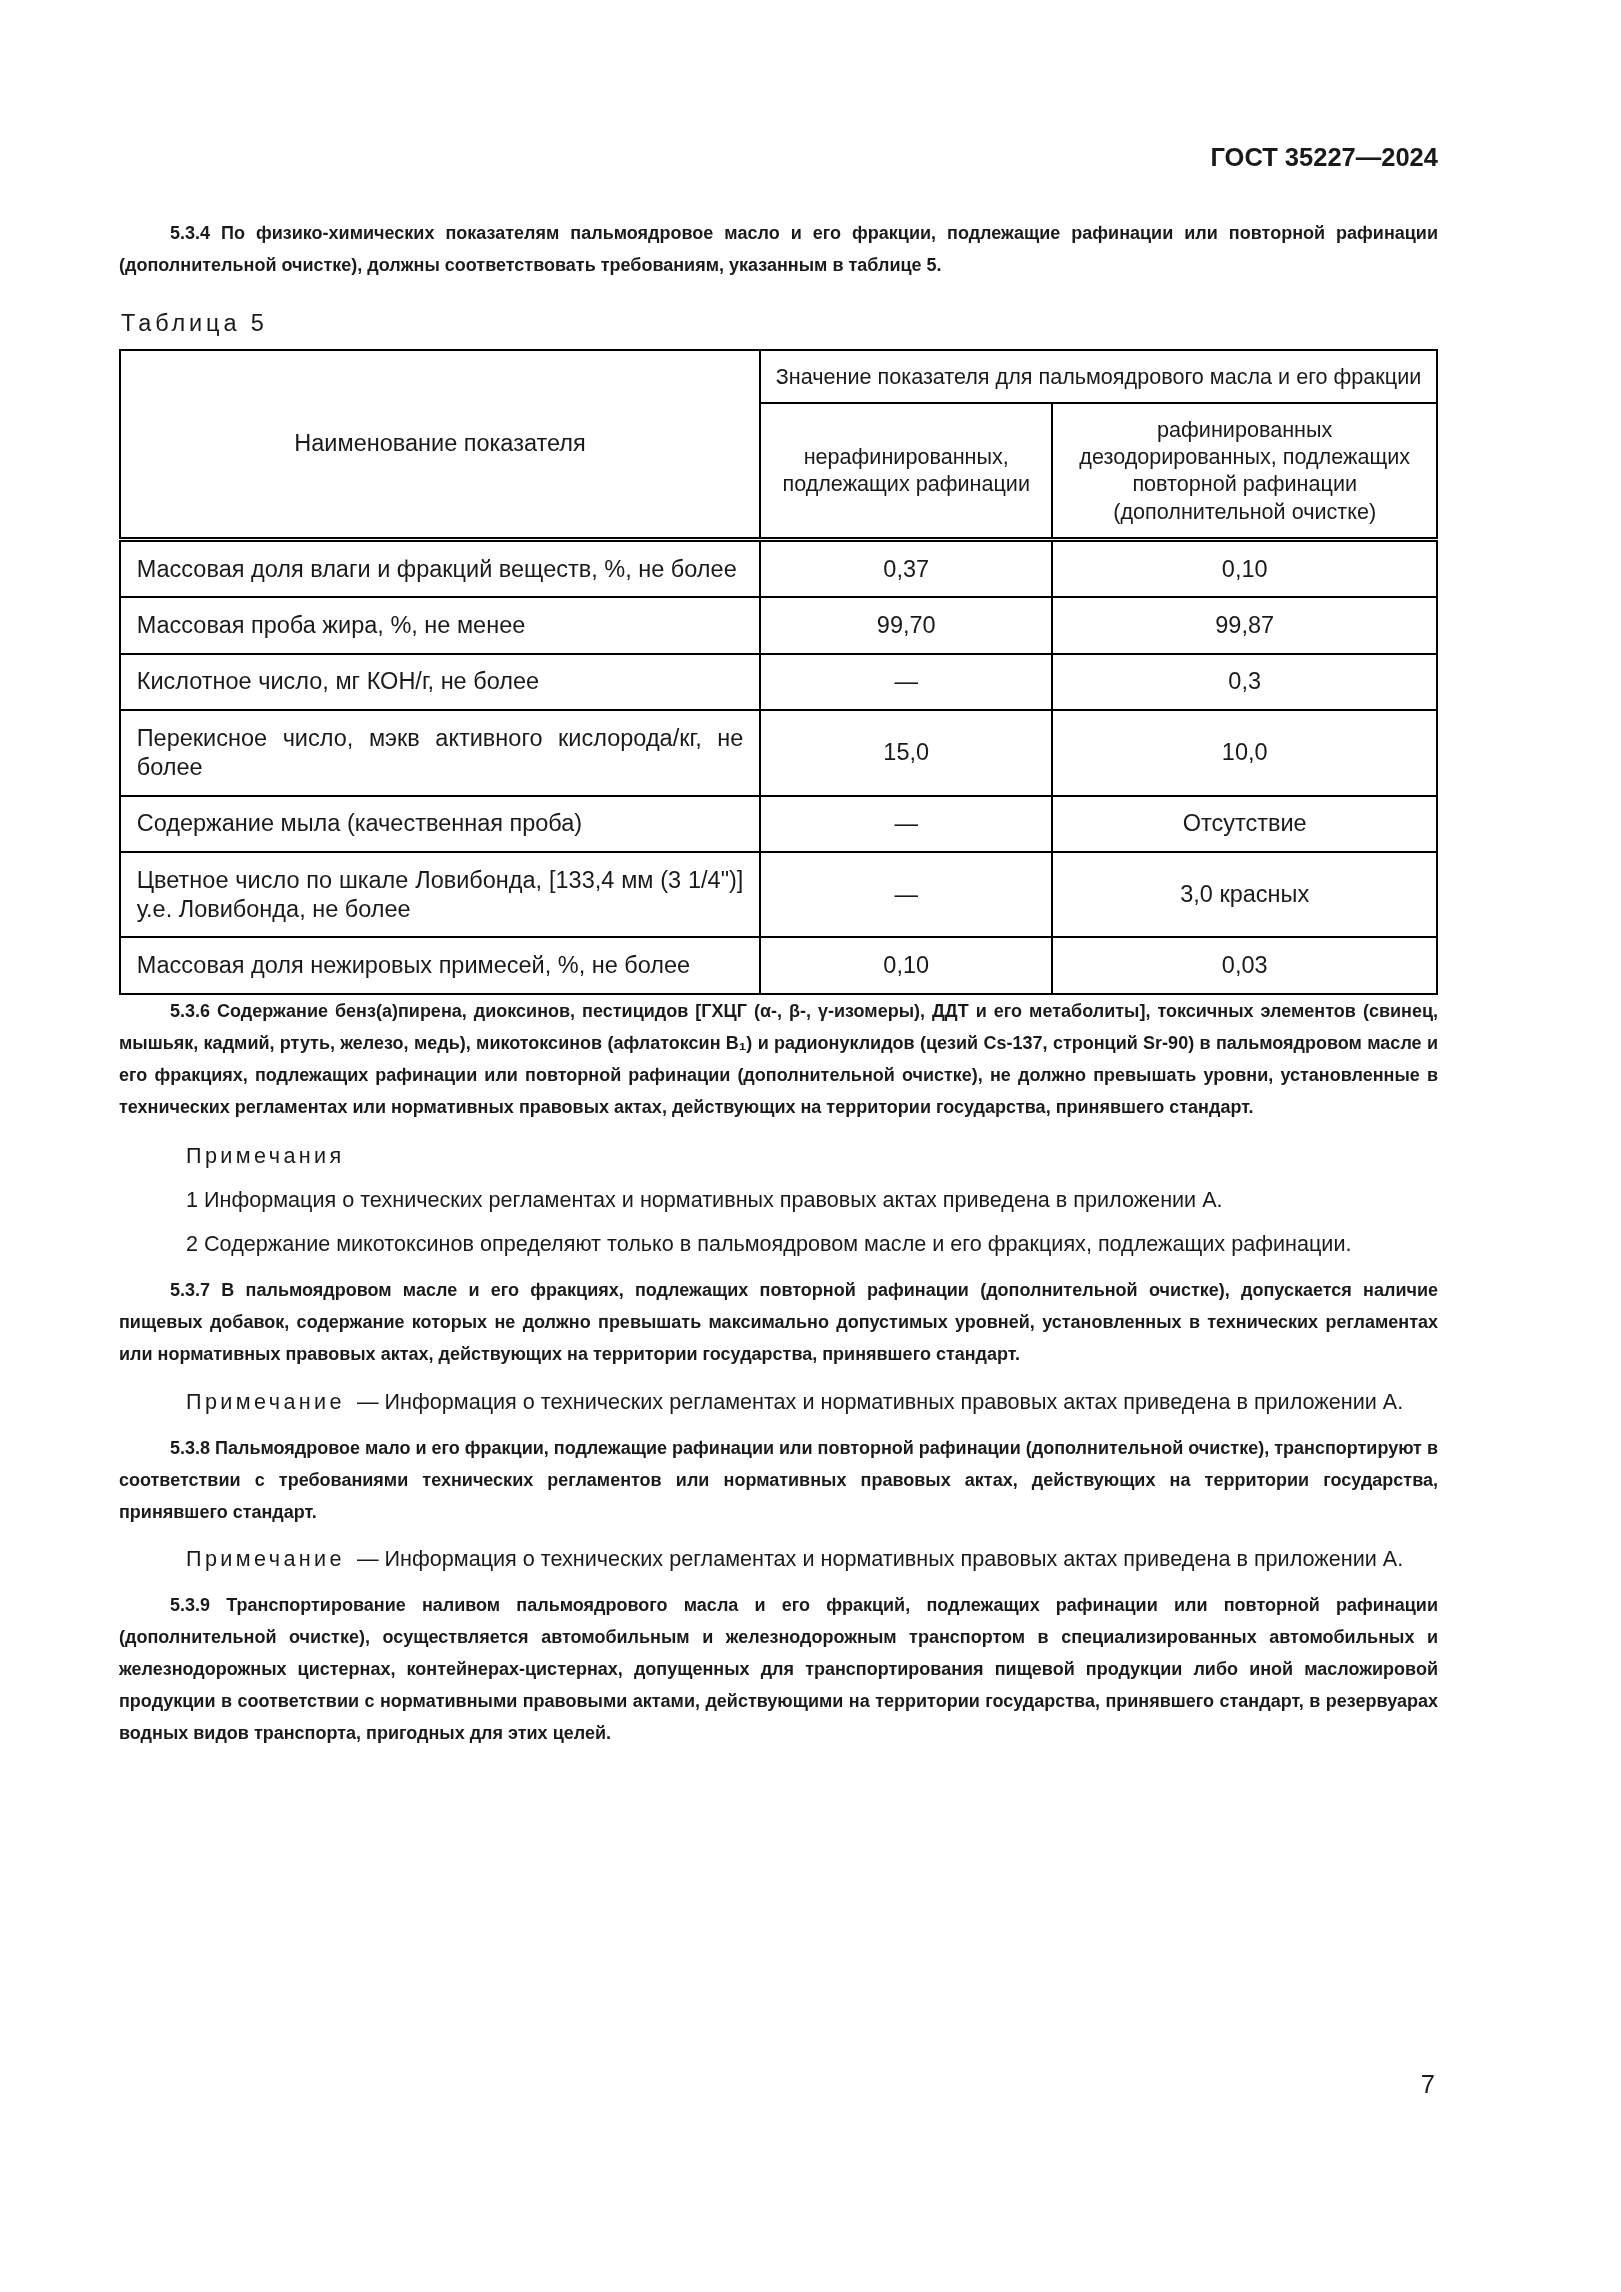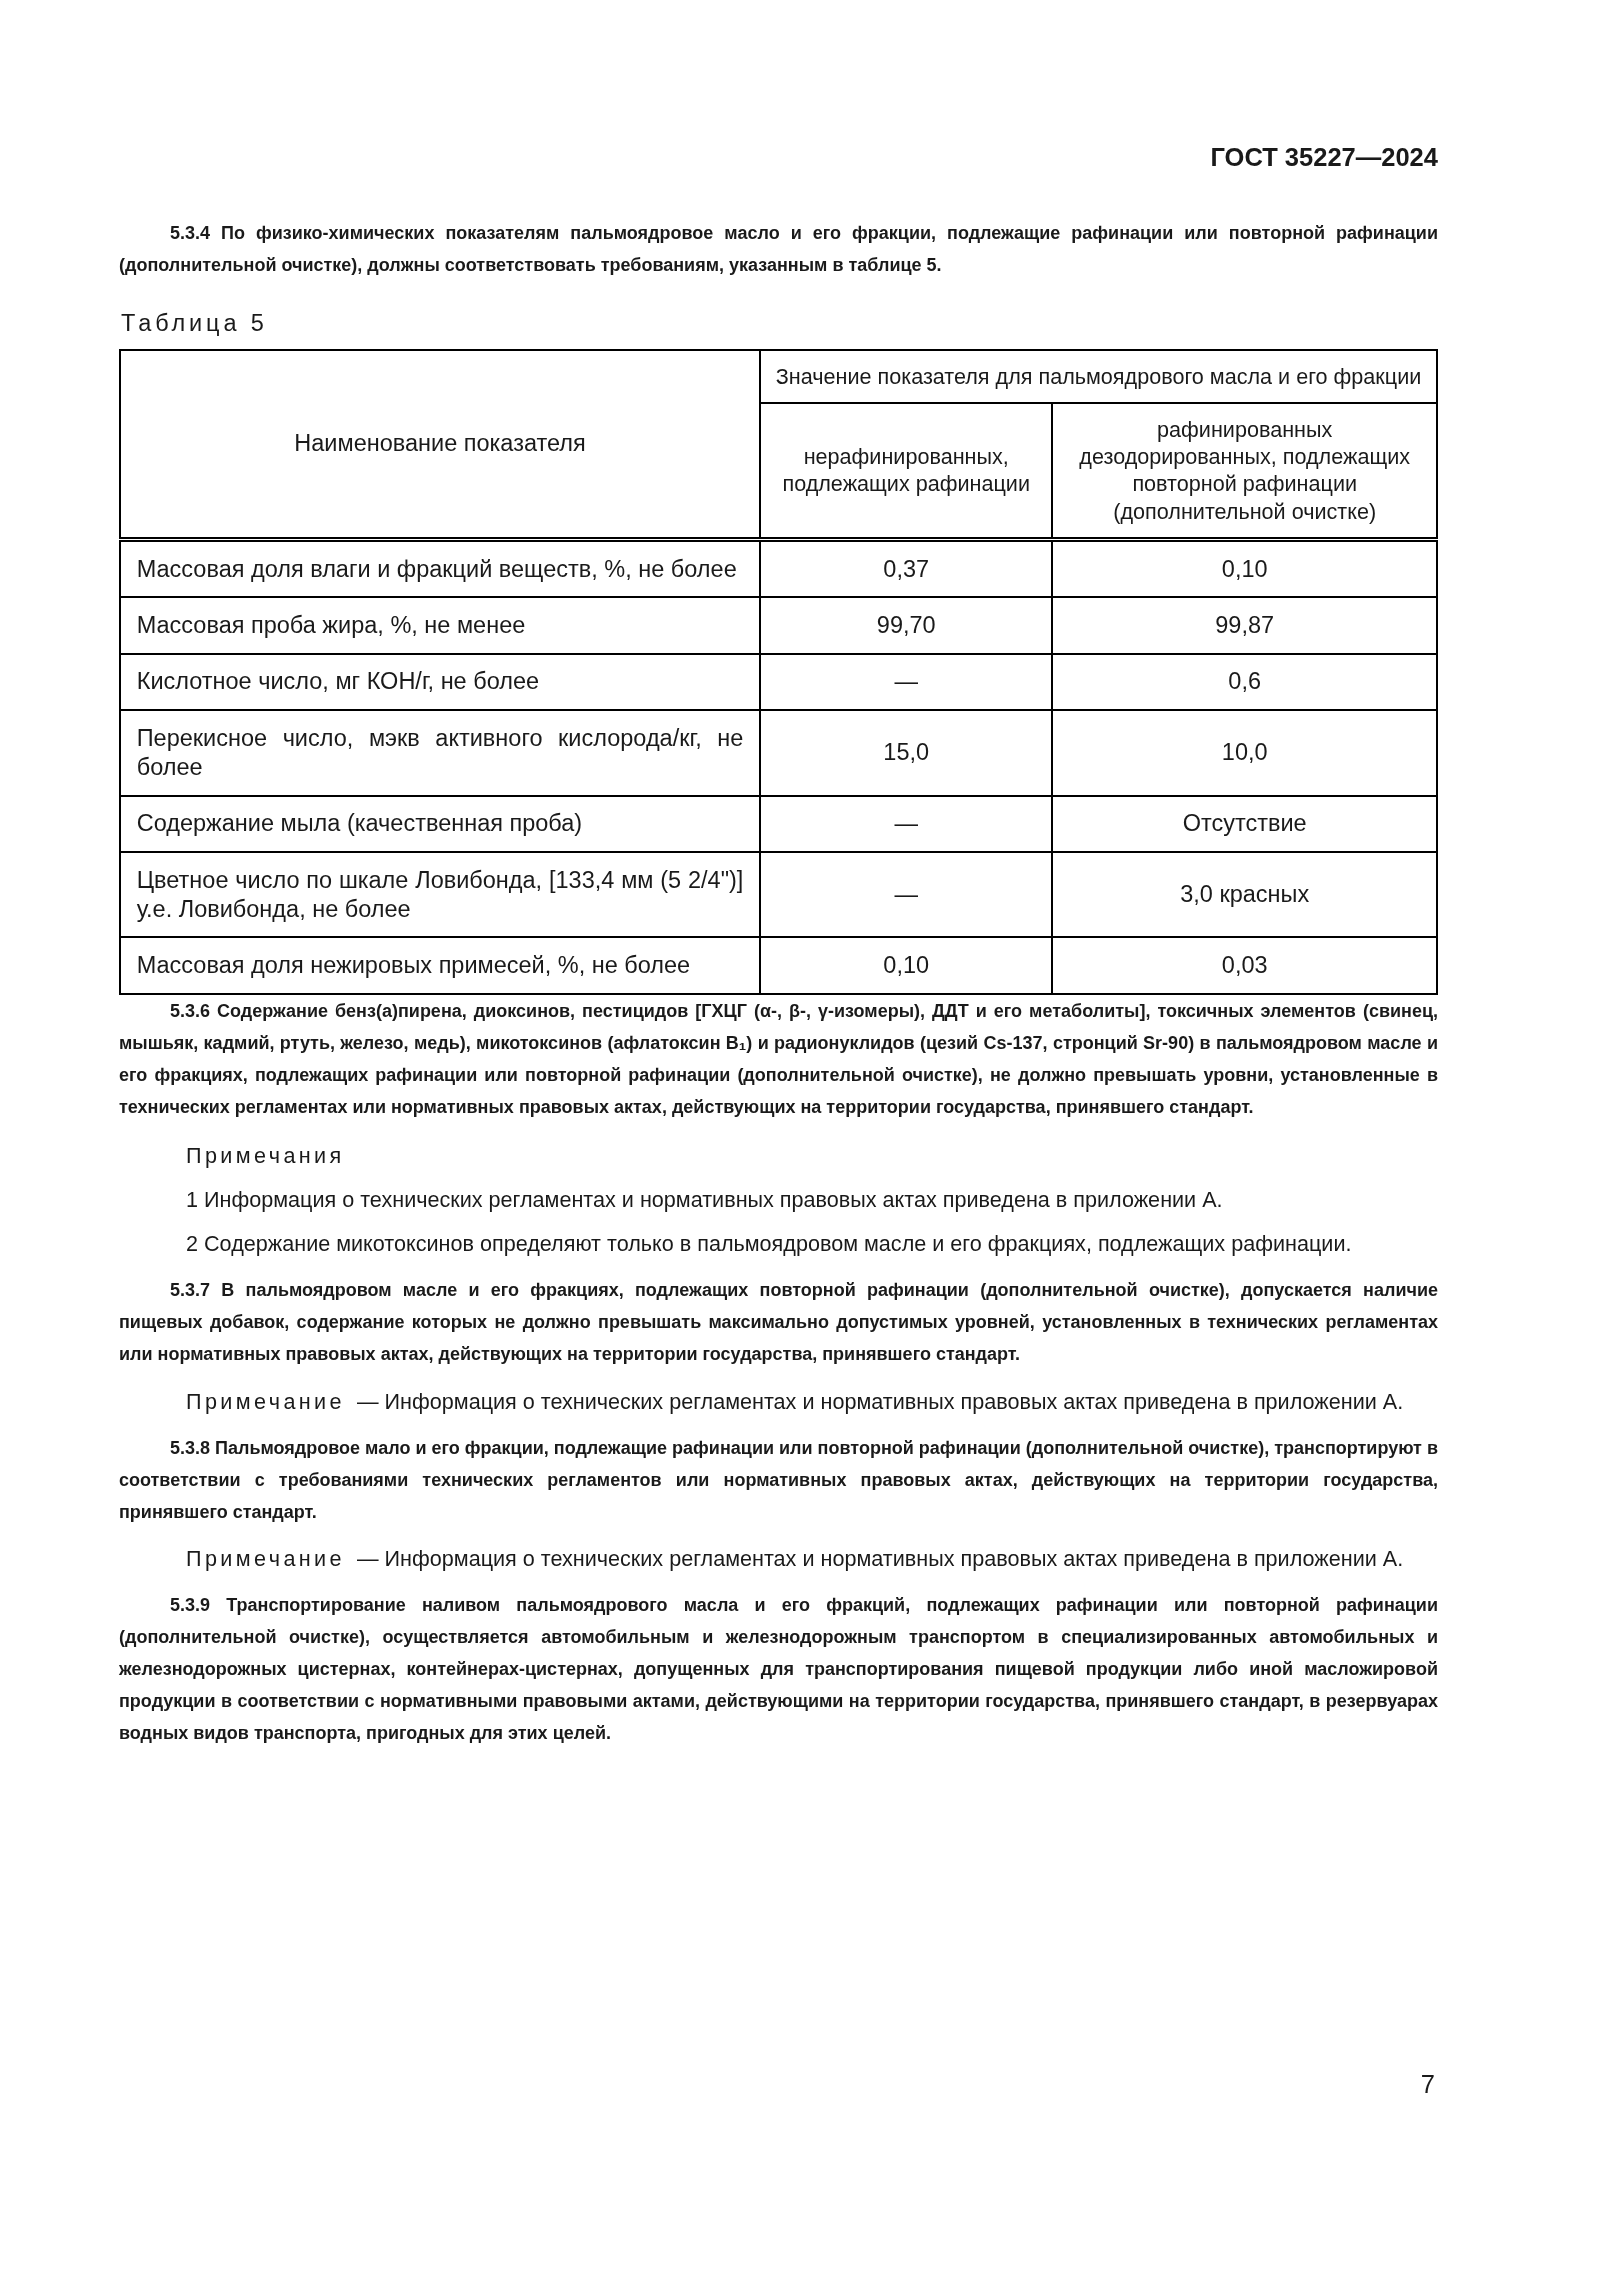--- a/index.html
+++ b/index.html
@@ -72,34 +72,34 @@
         <td class="val">0,10</td>
       </tr>
       <tr>
         <td class="name">Массовая проба жира, %, не менее</td>
         <td class="val">99,70</td>
         <td class="val">99,87</td>
       </tr>
       <tr>
         <td class="name">Кислотное число, мг КОН/г, не более</td>
         <td class="val">—</td>
-        <td class="val">0,6</td>
+        <td class="val">0,3</td>
       </tr>
       <tr>
         <td class="name">Перекисное число, мэкв активного кислорода/кг, не более</td>
         <td class="val">15,0</td>
         <td class="val">10,0</td>
       </tr>
       <tr>
         <td class="name">Содержание мыла (качественная проба)</td>
         <td class="val">—</td>
         <td class="val">Отсутствие</td>
       </tr>
       <tr>
-        <td class="name">Цветное число по шкале Ловибонда, [133,4 мм (5 2/4")] у.е. Ловибонда, не более</td>
+        <td class="name">Цветное число по шкале Ловибонда, [133,4 мм (3 1/4")] у.е. Ловибонда, не более</td>
         <td class="val">—</td>
         <td class="val">3,0 красных</td>
       </tr>
       <tr>
         <td class="name">Массовая доля нежировых примесей, %, не более</td>
         <td class="val">0,10</td>
         <td class="val">0,03</td>
       </tr>
     </tbody>
   </table>

